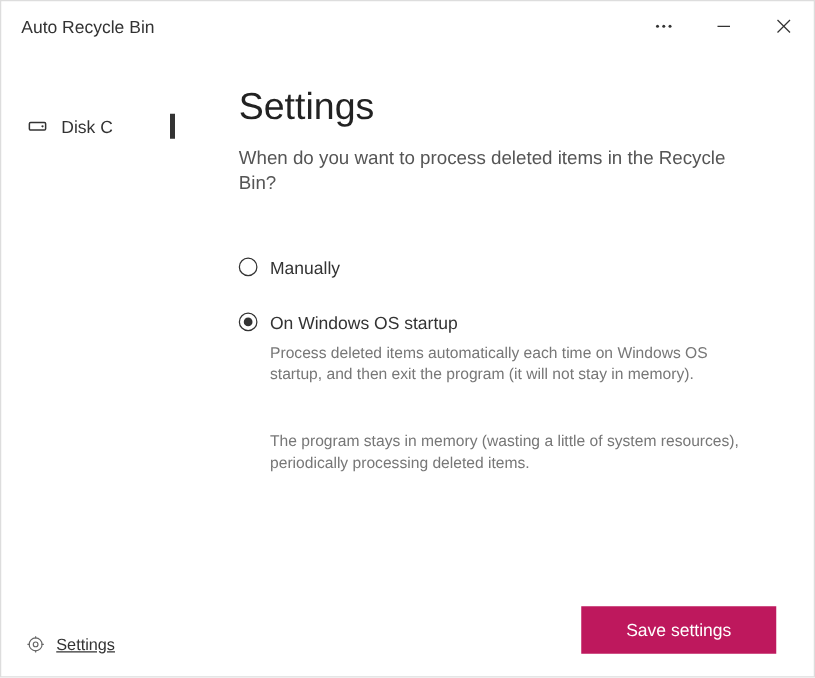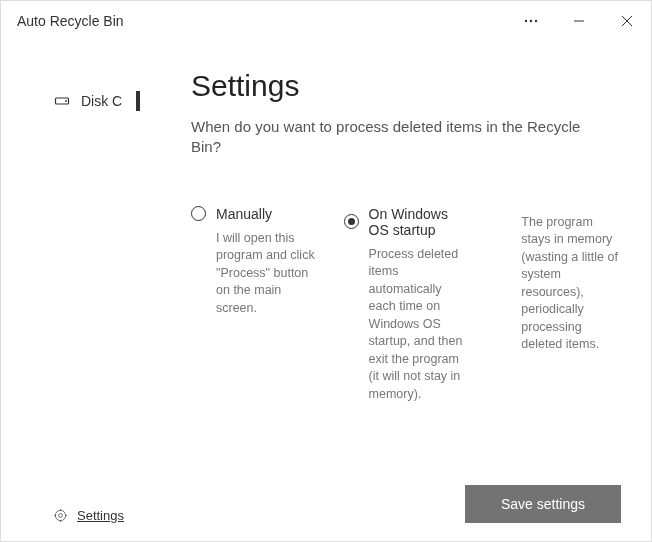--- a/index.html
+++ b/index.html
@@ -47,21 +47,20 @@
   .body {
     flex: 1;
     display: flex;
     min-height: 0;
   }
   .sidebar {
     width: 145px;
     display: flex;
     flex-direction: column;
     padding-top: 44px;
-    padding-left: 32px;
   }
   .sidebar-item {
     display: flex;
     align-items: center;
     padding: 8px 10px 8px 20px;
     cursor: pointer;
     position: relative;
   }
   .sidebar-item .icon { width: 18px; display:flex; justify-content:center; color:#333; margin-right: 10px; }
   .sidebar-item-label { font-size: 14px; color: #333; }
@@ -97,40 +96,40 @@
     color: #222;
     margin-bottom: 14px;
   }
   .page-subtitle {
     font-size: 15px;
     color: #555;
     line-height: 1.35;
     margin-bottom: 48px;
     max-width: 410px;
   }
-  .options { display: flex; flex-direction: row; gap: 28px; }
+  .options { display: flex; flex-direction: column; gap: 28px; }
   .option { }
   .option-head { display: flex; align-items: center; gap: 10px; cursor: pointer; }
   .radio {
     width: 15px; height: 15px; border: 1.5px solid #333; border-radius: 50%;
     display: flex; align-items: center; justify-content: center; flex-shrink: 0;
   }
   .radio.checked::after { content:""; width: 7px; height: 7px; background:#333; border-radius:50%; }
   .option-label { font-size: 14px; color: #333; }
   .option-desc {
     font-size: 12.5px; color: #777; margin: 8px 0 0 25px; line-height: 1.4; max-width: 390px;
   }
   .footer {
     margin-top: auto;
     display: flex;
     justify-content: flex-end;
     padding-top: 16px;
   }
   .save-btn {
-    background: #737373;
+    background: #be185d;
     color: #fff;
     border: none;
     font-size: 14px;
     padding: 11px 36px;
     cursor: pointer;
     font-family: inherit;
   }
 </style>
 </head>
 <body>
@@ -196,21 +195,20 @@
     <h1 class="page-title">Settings</h1>
     <div class="page-subtitle">When do you want to process deleted items in the Recycle Bin?</div>
 
     <div class="options">
 
       <div class="option">
         <div class="option-head">
           <span class="radio"></span>
           <span class="option-label">Manually</span>
         </div>
-        <div class="option-desc">I will open this program and click "Process" button on the main screen.</div>
       </div>
 
       <div class="option">
         <div class="option-head">
           <span class="radio checked"></span>
           <span class="option-label">On Windows OS startup</span>
         </div>
         <div class="option-desc">Process deleted items automatically each time on Windows OS startup, and then exit the program (it will not stay in memory).</div>
       </div>
 

